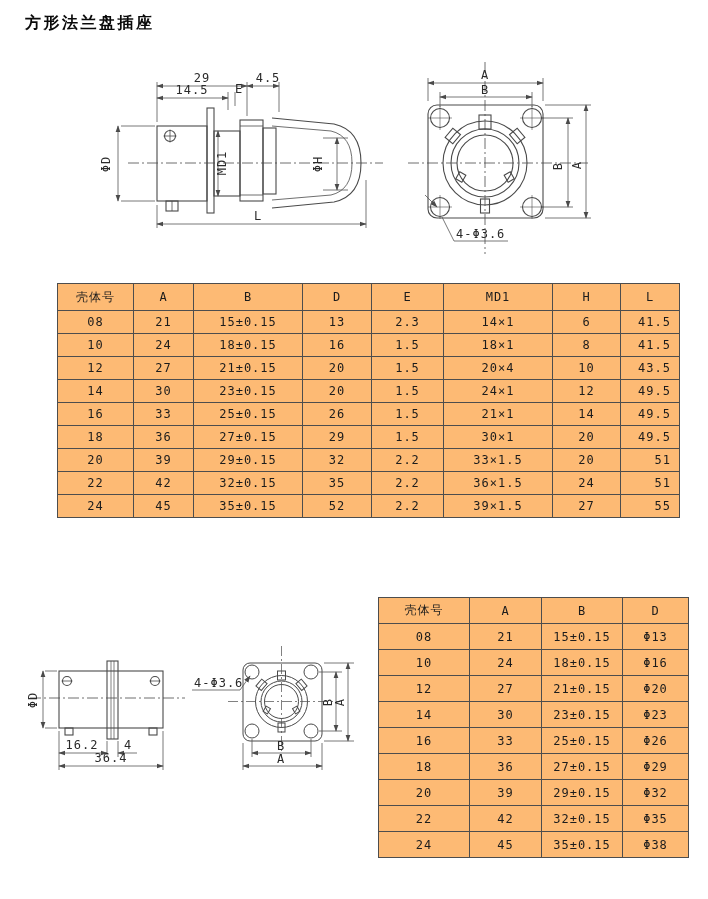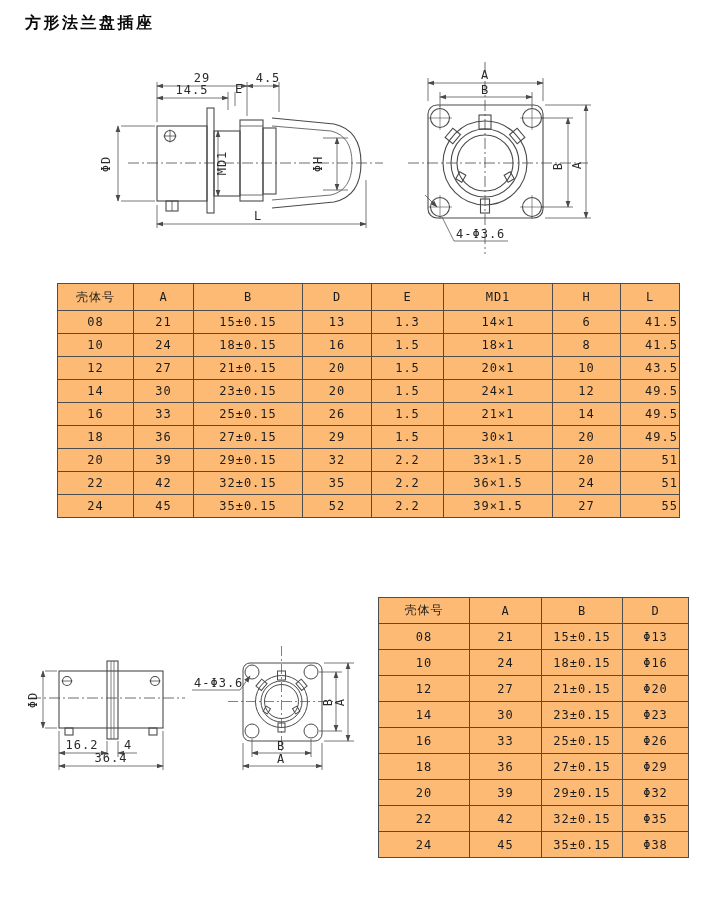--- a/index.html
+++ b/index.html
@@ -29,21 +29,21 @@
   .dtable th,.dtable td{
     border:1px solid #4d4d4d;text-align:center;vertical-align:middle;
     font-family:"DejaVu Sans Mono","Liberation Mono",monospace;
     font-size:12px;font-weight:normal;color:#1c1c1c;letter-spacing:1px;
     padding:0;overflow:hidden;white-space:nowrap;
   }
   .dtable th{font-size:12px;}
   #table1{left:57px;top:283px;width:622px;}
   #table1 thead tr{height:27px;}
   #table1 tbody tr{height:23px;}
-  #table1 td:last-child{text-align:right;padding-right:1px;}
+  #table1 td:last-child{text-align:right;padding-right:8px;}
   #table2{left:378px;top:597px;width:310px;}
   #table2 thead tr{height:26px;}
   #table2 tbody tr{height:26px;}
 </style>
 </head>
 <body>
 
 <div id="canvas">
 
   <div id="title1" class="sec-title">方形法兰盘插座</div>
@@ -184,42 +184,42 @@
           <th>H</th>
           <th>L</th>
         </tr>
       </thead>
       <tbody>
         <tr>
           <td>08</td>
           <td>21</td>
           <td>15±0.15</td>
           <td>13</td>
-          <td>1.3</td>
+          <td>2.3</td>
           <td>14×1</td>
           <td>6</td>
           <td>41.5</td>
         </tr>
         <tr>
           <td>10</td>
           <td>24</td>
           <td>18±0.15</td>
           <td>16</td>
           <td>1.5</td>
           <td>18×1</td>
           <td>8</td>
           <td>41.5</td>
         </tr>
         <tr>
           <td>12</td>
           <td>27</td>
           <td>21±0.15</td>
           <td>20</td>
           <td>1.5</td>
-          <td>20×1</td>
+          <td>20×4</td>
           <td>10</td>
           <td>43.5</td>
         </tr>
         <tr>
           <td>14</td>
           <td>30</td>
           <td>23±0.15</td>
           <td>20</td>
           <td>1.5</td>
           <td>24×1</td>

